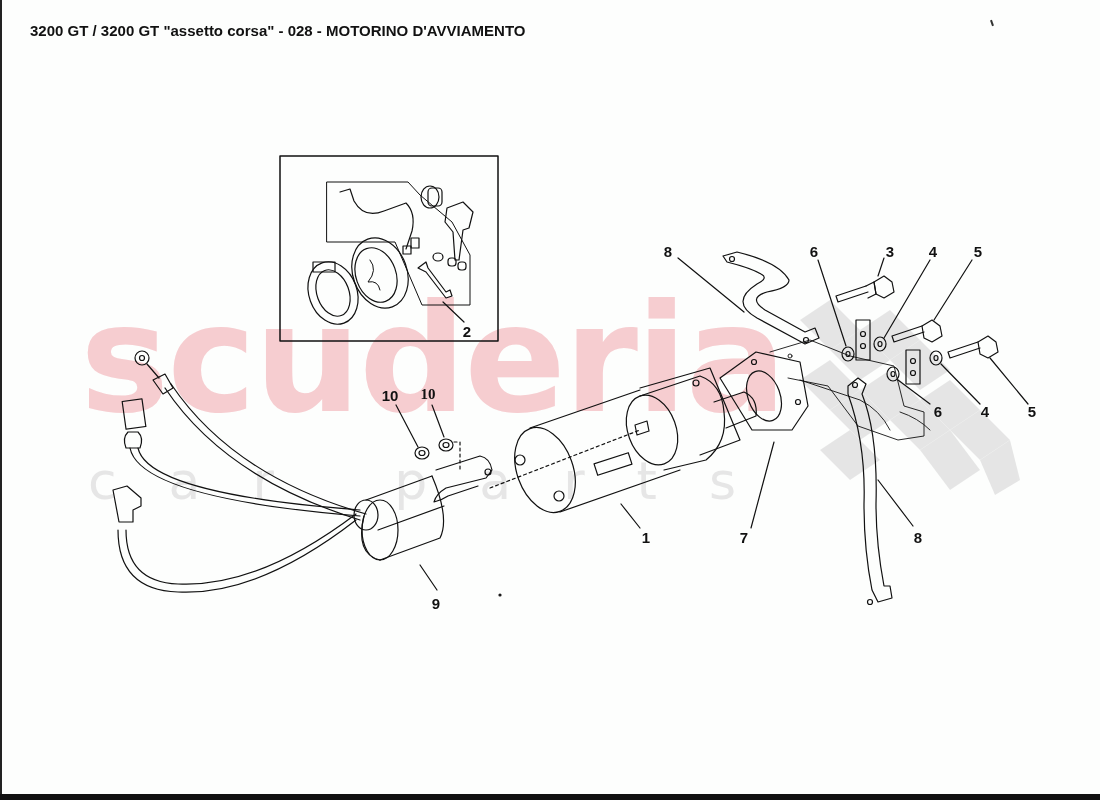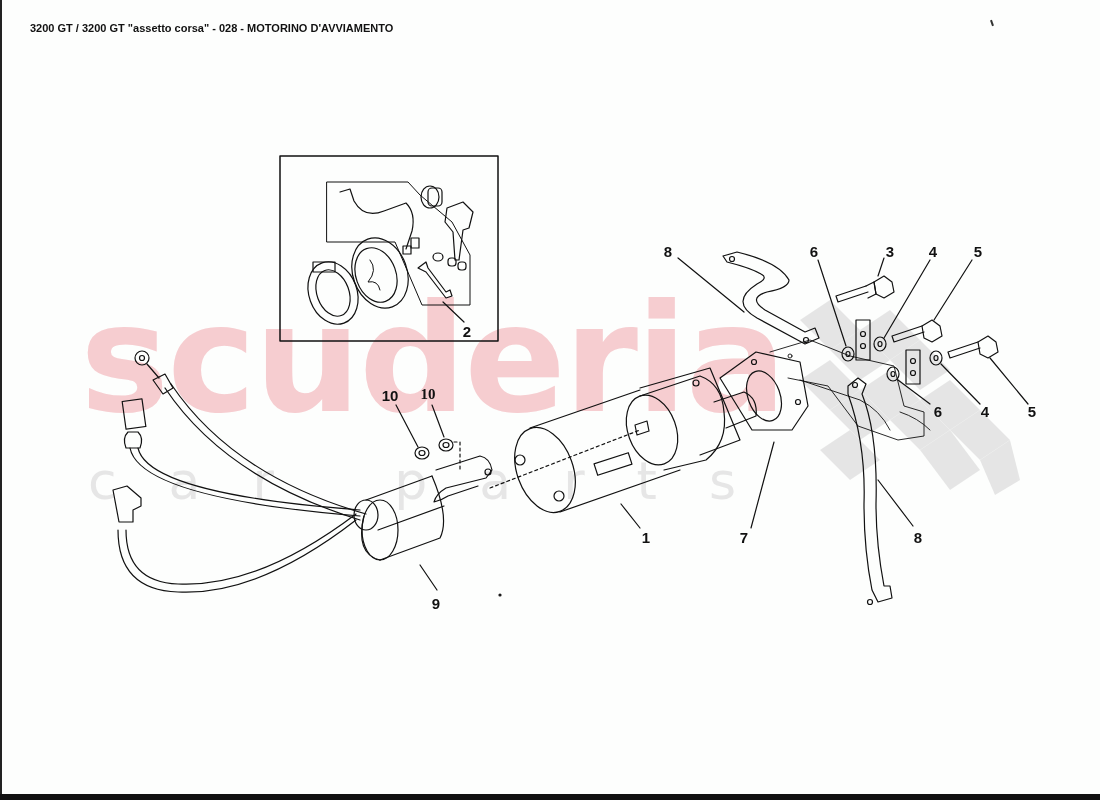--- a/index.html
+++ b/index.html
@@ -5,21 +5,21 @@
   html, body { margin: 0; padding: 0; }
   body {
     width: 1100px; height: 800px; position: relative; overflow: hidden;
     background: #fdfefd;
     font-family: "Liberation Sans", sans-serif;
   }
   .page-border-left { position: absolute; left: 0; top: 0; width: 2px; height: 800px; background: #222; }
   .page-border-bottom { position: absolute; left: 0; bottom: 0; width: 1100px; height: 6px; background: #111; }
   .title {
     position: absolute; left: 30px; top: 22px;
-    font-size: 11px; font-weight: bold; color: #111; letter-spacing: 0;
+    font-size: 15px; font-weight: bold; color: #111; letter-spacing: 0;
   }
   .stray-mark { position: absolute; left: 991px; top: 20px; width: 2px; height: 6px; background: #333; transform: rotate(-20deg); }
   .watermark-main {
     position: absolute; left: 80px; top: 284px;
     font-size: 150px; font-weight: bold; color: #f6cdd0;
     letter-spacing: -2px; line-height: 1;
     font-family: "DejaVu Sans", sans-serif;
   }
   .watermark-sub {
     position: absolute; left: 88px; top: 455px;

